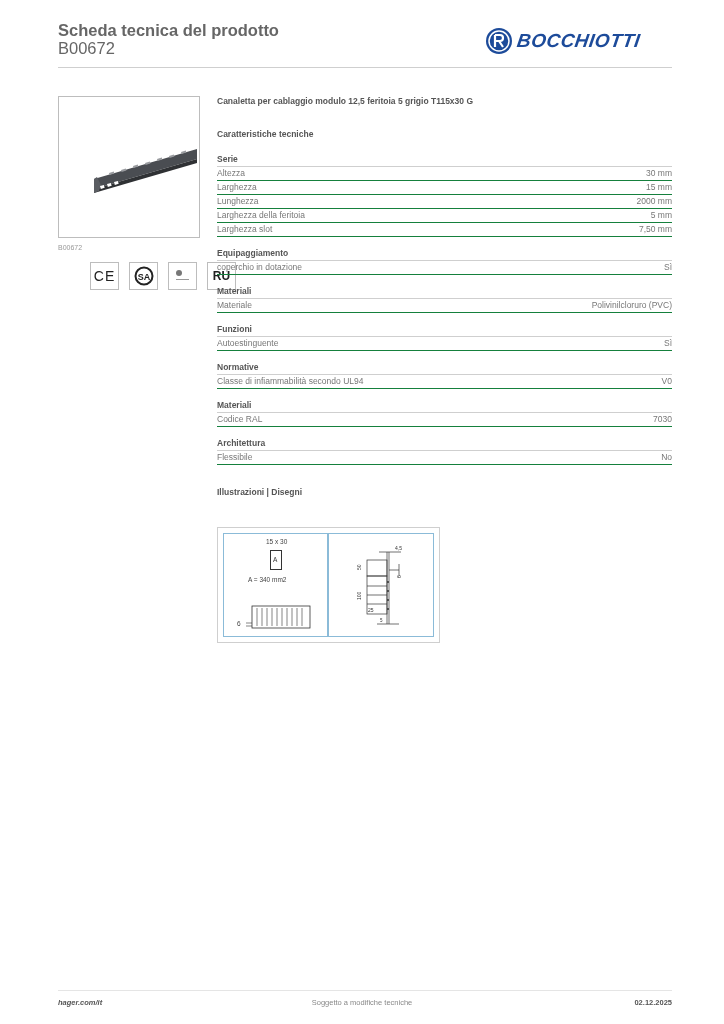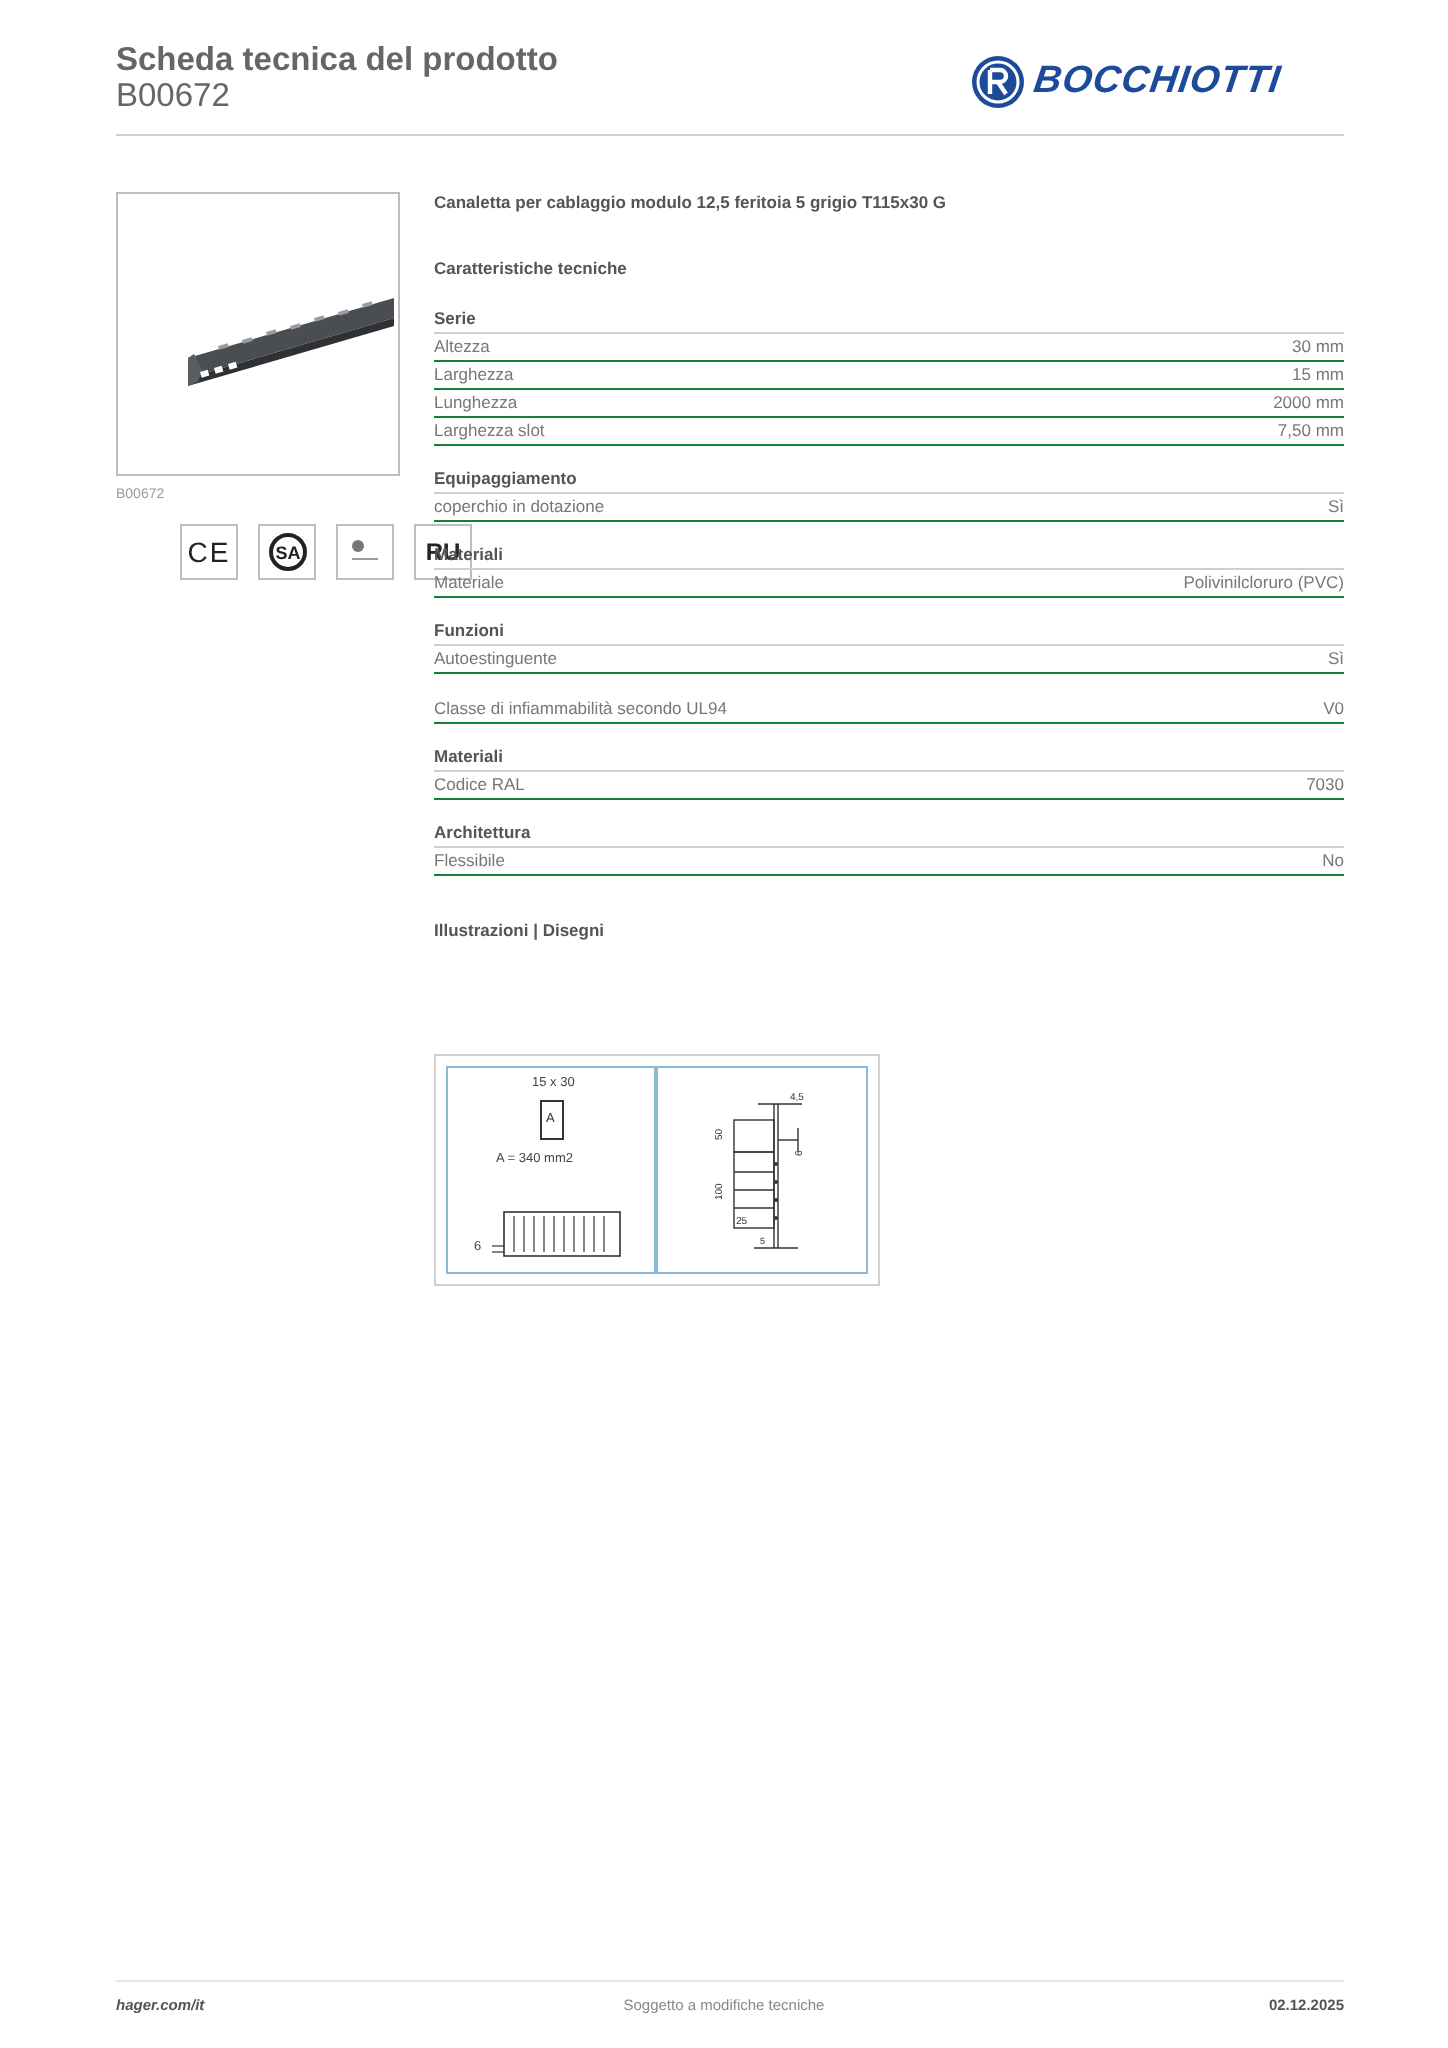--- a/index.html
+++ b/index.html
@@ -109,20 +109,24 @@
       </div>
     <div class="row">
         <span>Larghezza</span>
         <span>15 mm</span>
       </div>
     <div class="row">
         <span>Lunghezza</span>
         <span>2000 mm</span>
       </div>
     <div class="row">
+        <span>Larghezza della feritoia</span>
+        <span>5 mm</span>
+      </div>
+    <div class="row">
         <span>Larghezza slot</span>
         <span>7,50 mm</span>
       </div>
   </div>
 
   <div class="group">
     <div class="group-head">Equipaggiamento</div>
     <div class="row">
         <span>coperchio in dotazione</span>
         <span>Sì</span>
@@ -139,20 +143,21 @@
 
   <div class="group">
     <div class="group-head">Funzioni</div>
     <div class="row">
         <span>Autoestinguente</span>
         <span>Sì</span>
       </div>
   </div>
 
   <div class="group">
+    <div class="group-head">Normative</div>
     <div class="row">
         <span>Classe di infiammabilità secondo UL94</span>
         <span>V0</span>
       </div>
   </div>
 
   <div class="group">
     <div class="group-head">Materiali</div>
     <div class="row">
         <span>Codice RAL</span>

